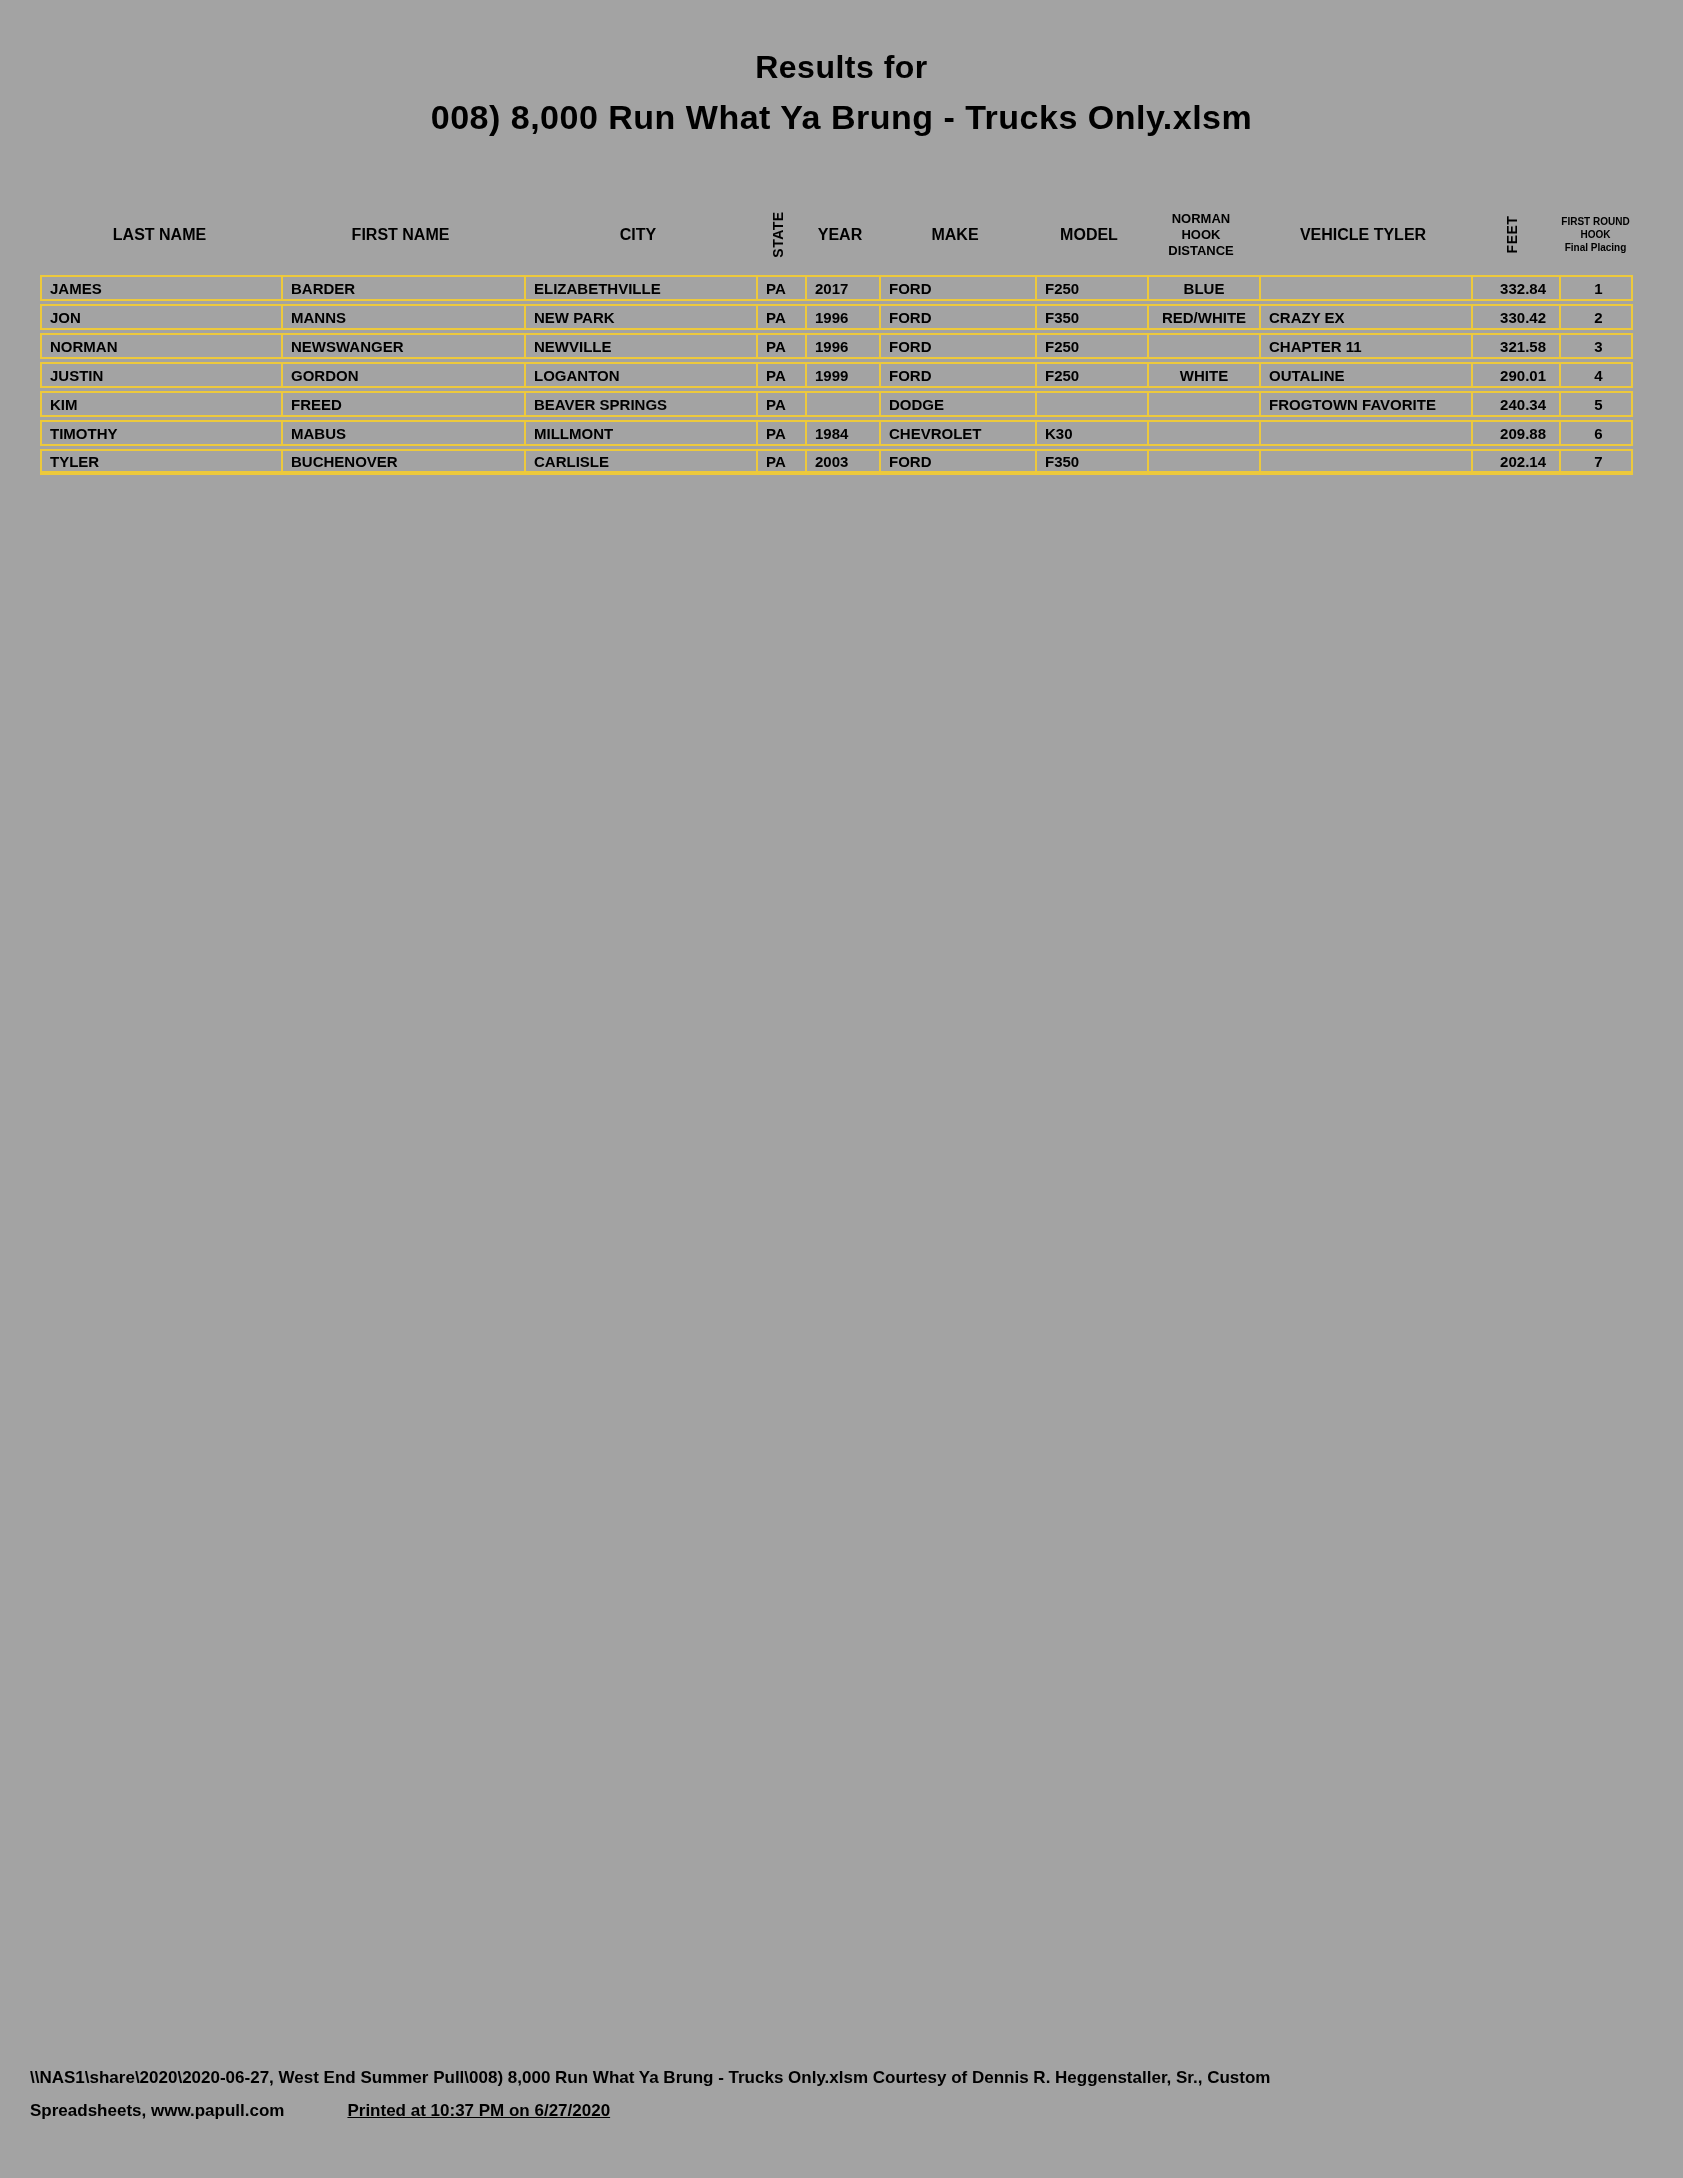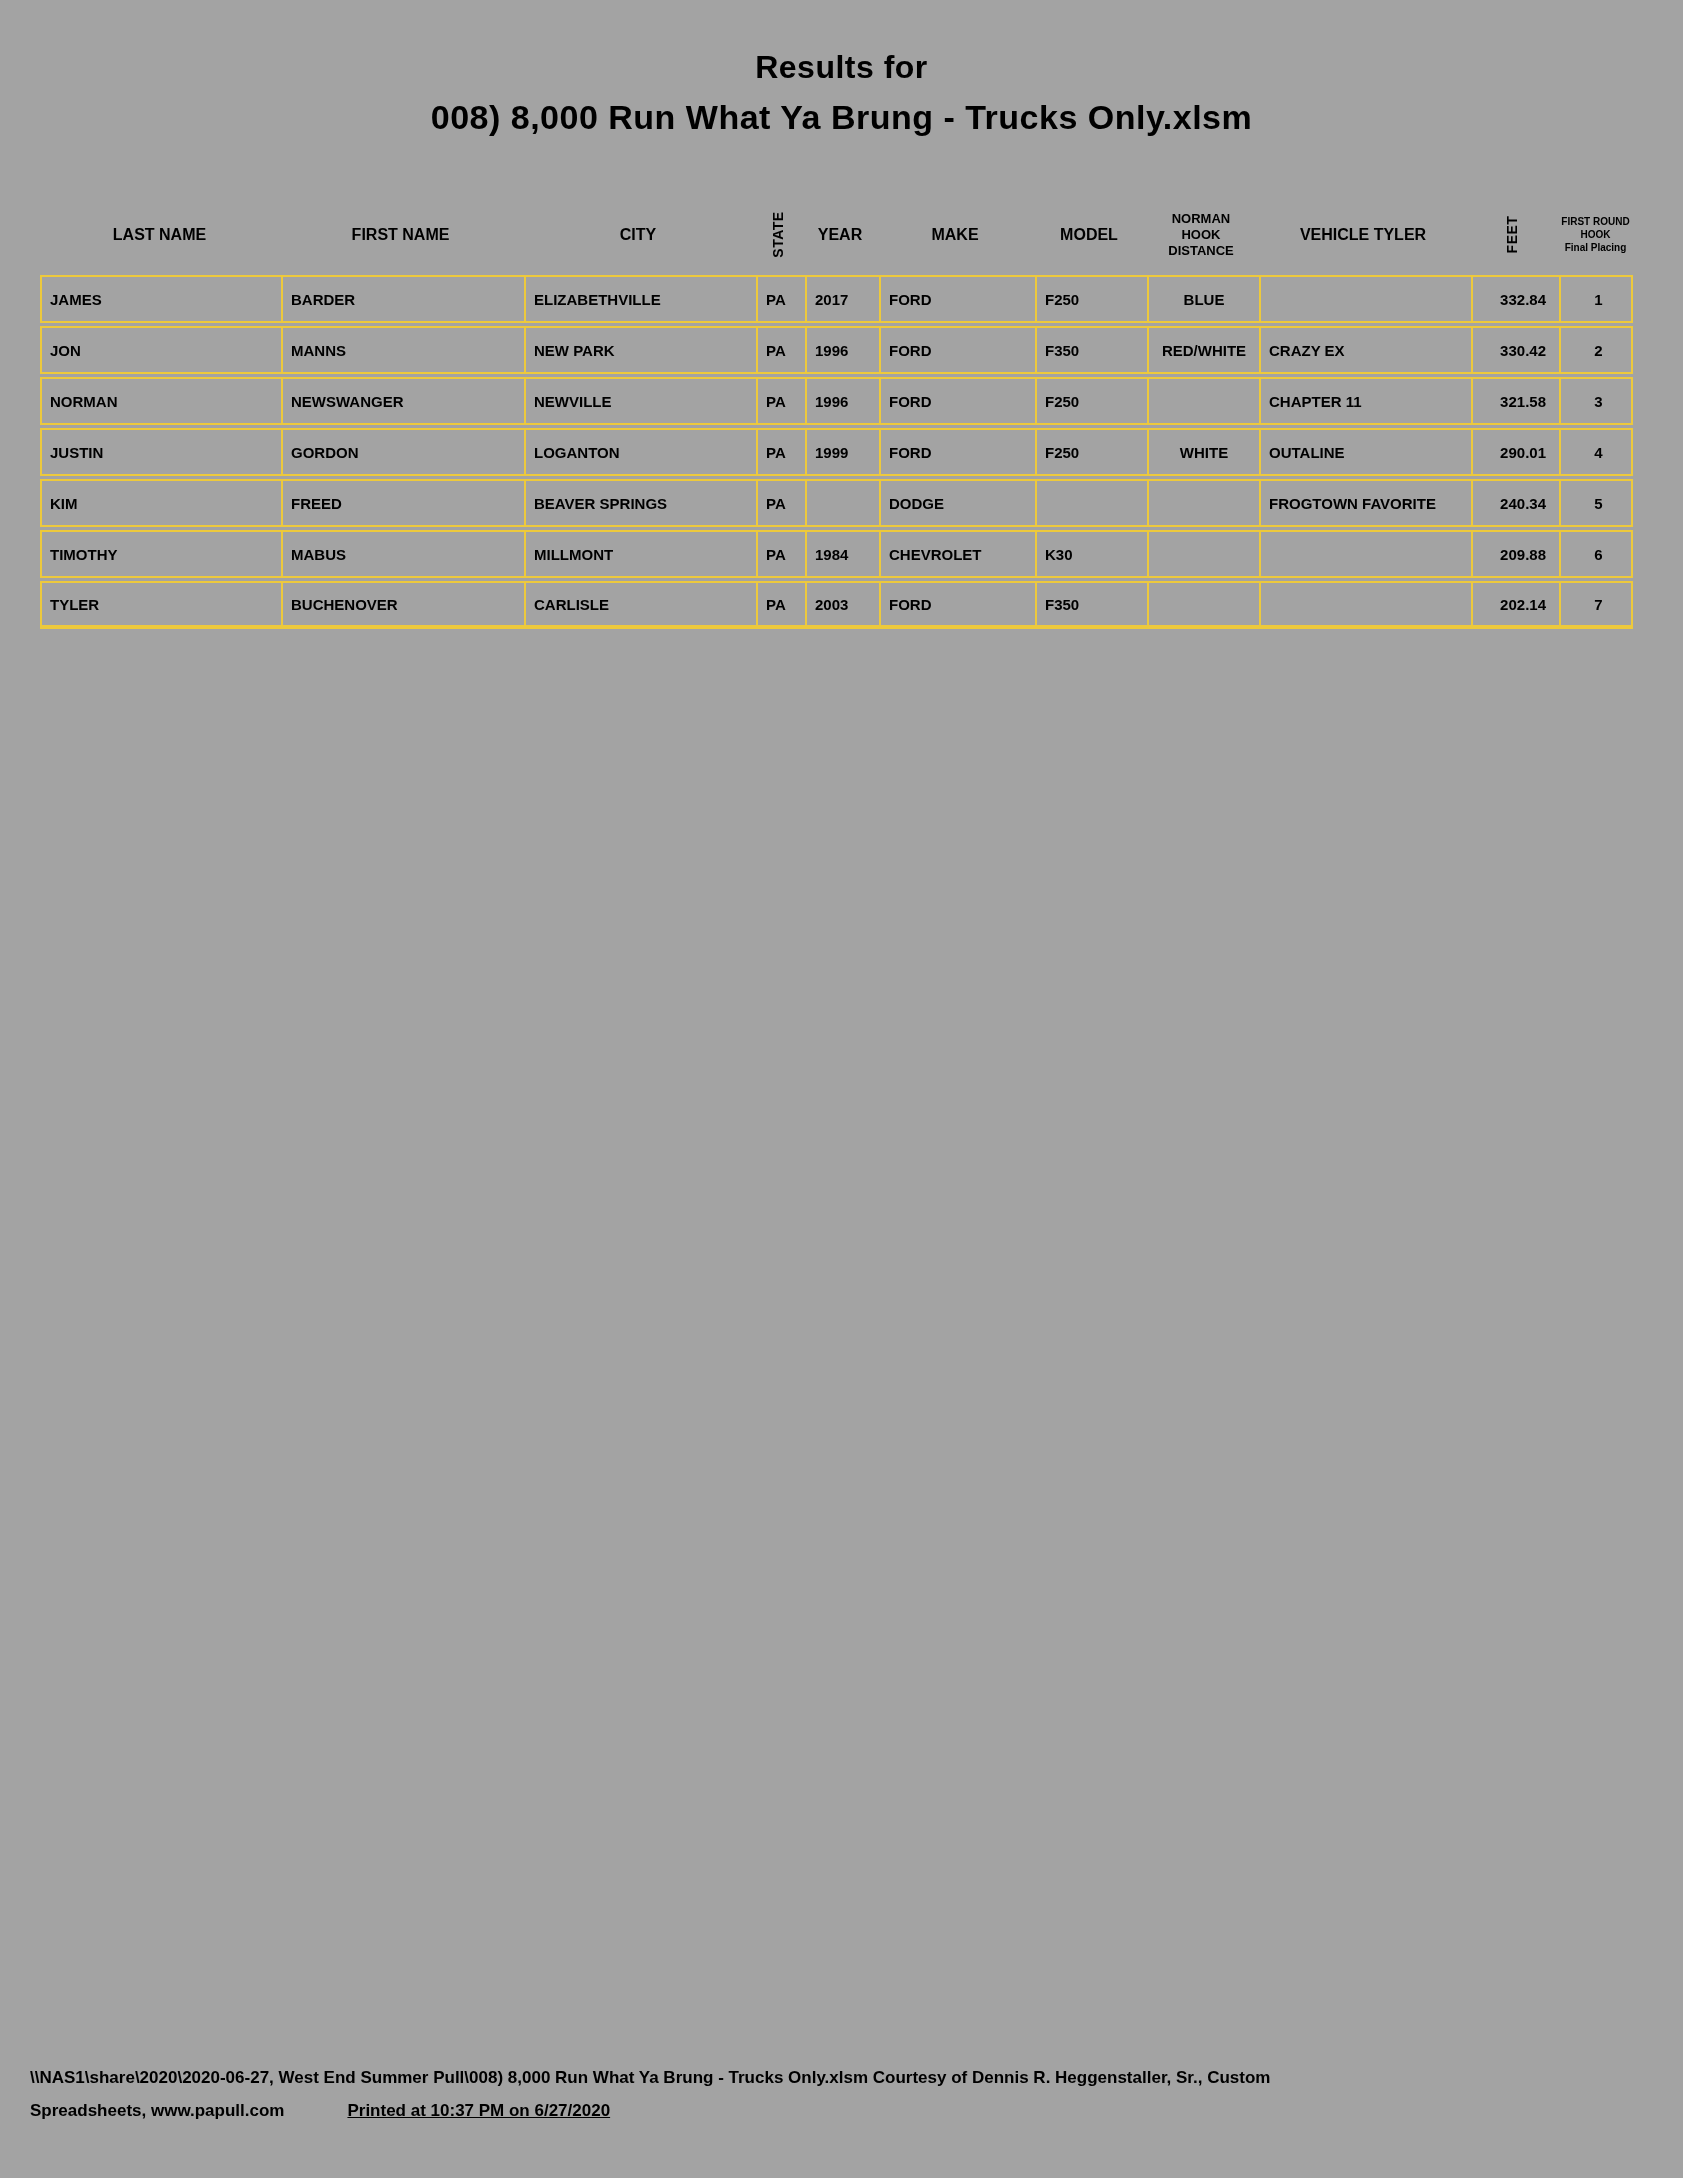--- a/index.html
+++ b/index.html
@@ -25,21 +25,21 @@
   .thead { height: 81px; }
   .hcell {
     display: flex; align-items: center; justify-content: center;
     text-align: center; font-weight: bold; font-size: 16px; line-height: 19px;
   }
   .hsmall { font-size: 13px; line-height: 16px; }
   .htiny  { font-size: 10px; line-height: 13px; }
   .rot { transform: rotate(-90deg); white-space: nowrap; font-size: 14px; letter-spacing: 0.5px; }
 
   .trow {
-    height: 48px;
+    height: 26px;
     border: 2px solid var(--gold);
     margin-bottom: 3px;
   }
   .trow:last-child { border-bottom-width: 4px; }
   .tcell {
     display: flex; align-items: center;
     font-size: 15px; font-weight: bold; white-space: nowrap; overflow: hidden;
     border-left: 2px solid var(--gold);
   }
   .tcell:first-child { border-left: none; }

